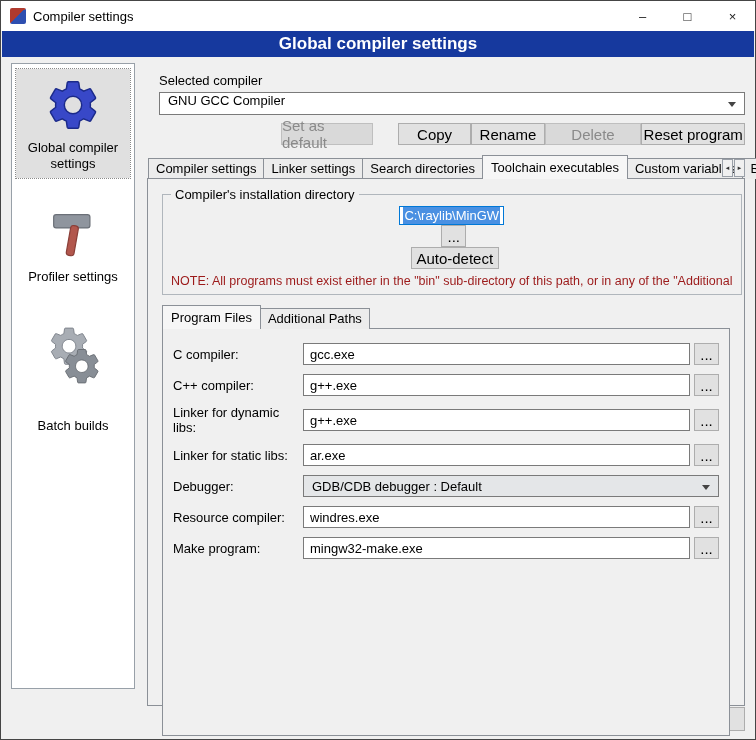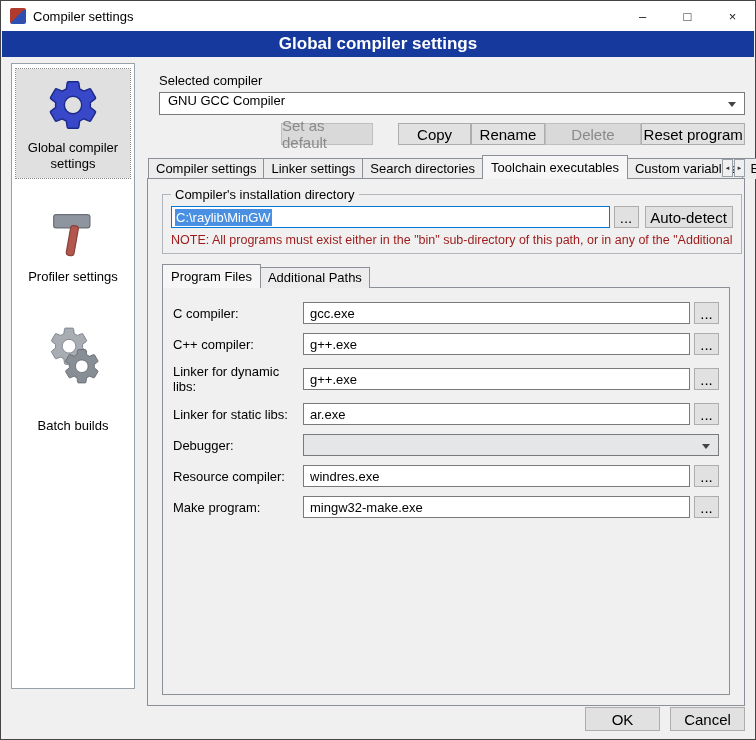--- a/index.html
+++ b/index.html
@@ -104,21 +104,21 @@
 
   
   .tabpanel {
     border:1px solid #8b9097; background:#f0f0f0;
     height:528px; padding:8px; position:relative; z-index:1; margin-top:-1px;
   }
   fieldset.group {
     border:1px solid #b0b6bc; margin:0 6px; padding:4px 8px 6px 8px;
   }
   fieldset.group legend { padding:0 4px; font-size:13px; }
-  .dir-row { display:flex; align-items:center; }
+  .dir-row { display:flex; align-items:center;flex-direction:column; }
   .textbox {
     flex:1; height:22px; background:#fff; border:1px solid #0078d7;
     display:flex; align-items:center; padding:0 3px; overflow:hidden;
   }
   .textbox .sel { background:#4a90e2; color:#fff; padding:1px 1px; }
   .dots-btn { width:25px; margin-left:4px; }
   .autodetect-btn { width:88px; margin-left:6px; }
   .note {
     color:#9c1a1a; font-size:12.5px; margin-top:5px;
     white-space:nowrap; overflow:hidden;
@@ -277,20 +277,21 @@
           <span class="wrap">
             <input class="tb" type="text" value="ar.exe" style="">
             <span class="btn dots-btn">...</span>
           </span>
         </div>
 
         <div class="form-row">
           <span class="lbl">Debugger:</span>
           <span class="wrap">
             <span class="select">
+              <span>GDB/CDB debugger : Default</span>
               <span class="caret"></span>
             </span>
           </span>
         </div>
 
         <div class="form-row">
           <span class="lbl">Resource compiler:</span>
           <span class="wrap">
             <input class="tb" type="text" value="windres.exe" style="">
             <span class="btn dots-btn">...</span>

